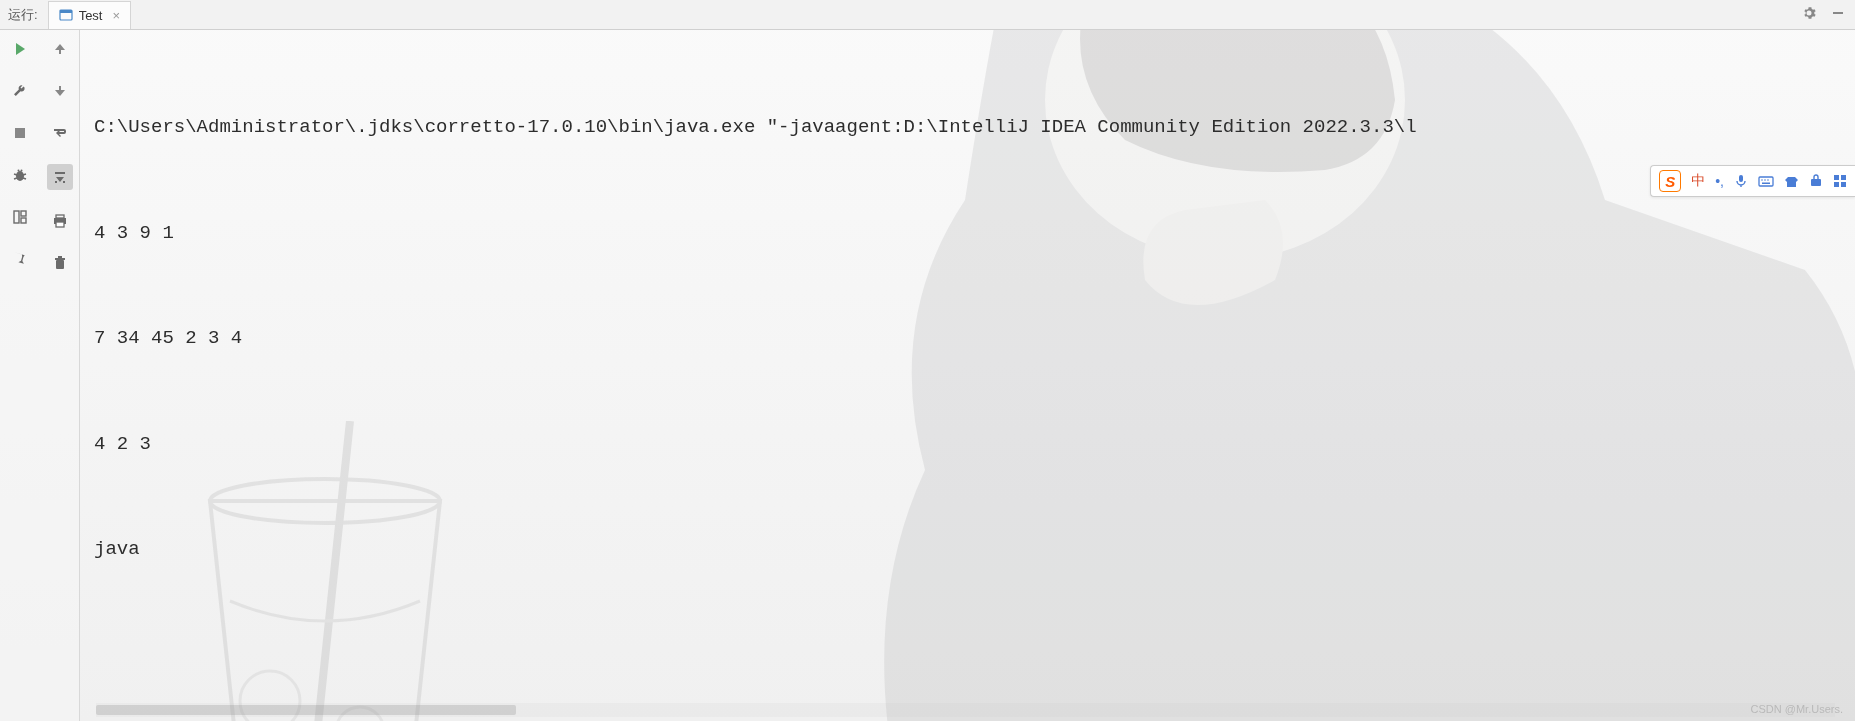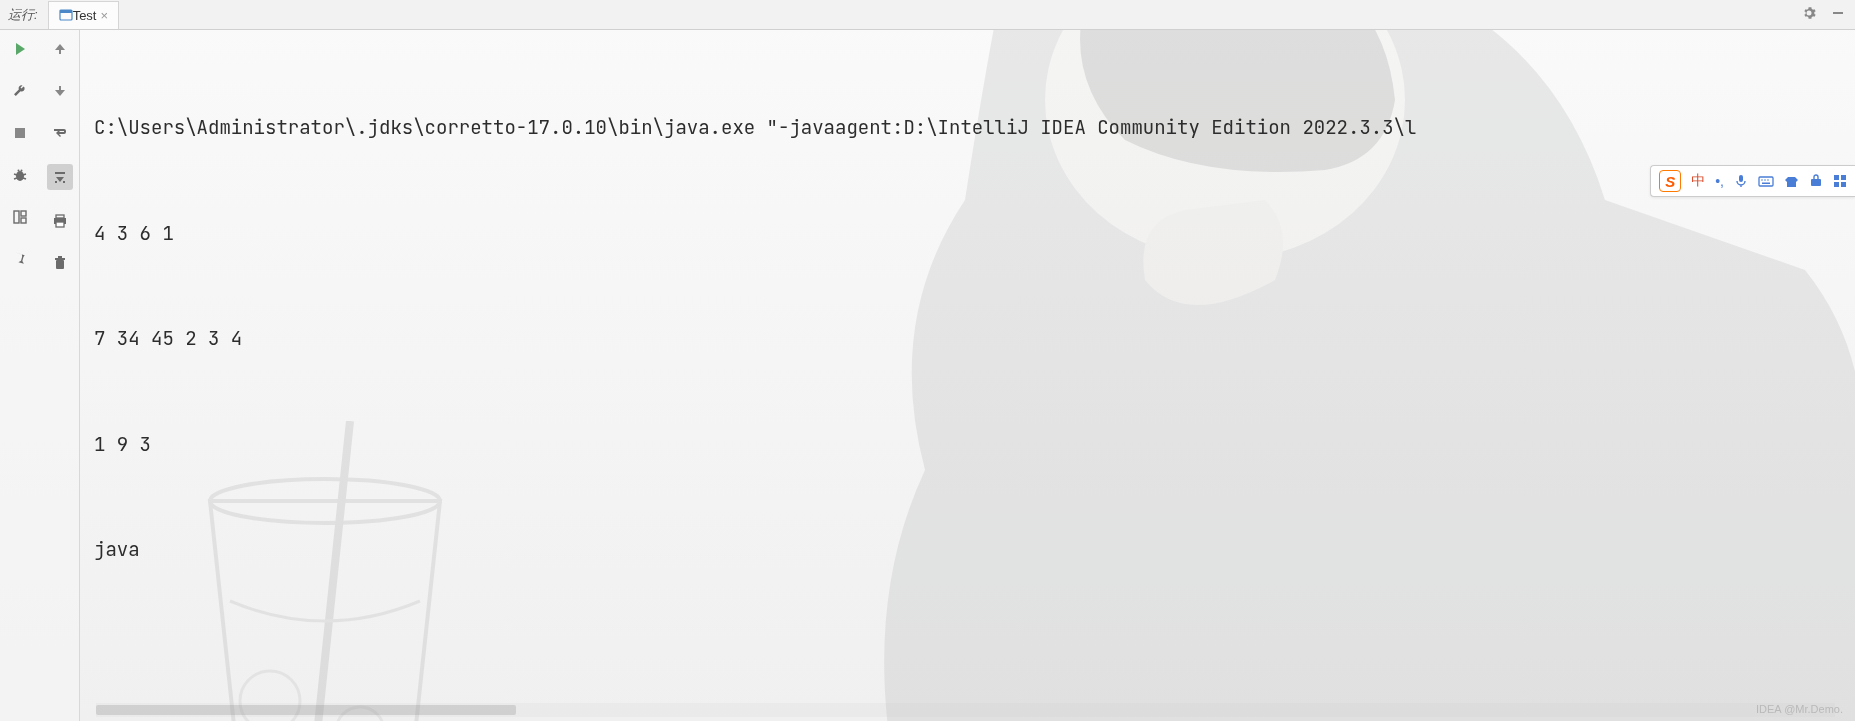--- a/index.html
+++ b/index.html
@@ -41,31 +41,31 @@
       height: 30px;
       background: #f2f2f2;
       border-bottom: 1px solid #d0d0d0;
       position: relative;
       z-index: 2;
     }
     .run-label {
       padding: 0 8px;
       color: #555;
       font-size: 13px;
-      font-style: italic;
     }
     .tab {
       display: flex;
       align-items: center;
       height: 28px;
       padding: 0 10px;
       background: #fcfcfc;
       border: 1px solid #d5d5d5;
       border-bottom: none;
       margin-left: 2px;
+      gap: 6px;
     }
     .tab-icon {
       width: 14px;
       height: 14px;
       display: inline-flex;
       align-items: center;
       justify-content: center;
     }
     .tab-label { color: #333; }
     .tab-close {
@@ -133,21 +133,21 @@
       flex: 1;
       padding: 10px 14px;
       font-family: "JetBrains Mono", "Consolas", monospace;
       font-size: 19px;
       line-height: 1.85;
       color: #2d2d2d;
       overflow: hidden;
       white-space: pre;
       position: relative;
     }
-    .console-line { display: block; }
+    .console-line { display: block; font-family: Liberation Mono, monospace; }
     .cmd-line { color: #2d2d2d; }
     .watermark {
       position: absolute;
       bottom: 6px;
       right: 12px;
       color: #b9b9b9;
       font-size: 11px;
       z-index: 3;
     }
     .ime-toolbar {
@@ -329,23 +329,23 @@
       <svg viewBox="0 0 16 16">
           <rect x="4" y="5" width="8" height="9" rx="1"></rect>
           <rect x="3" y="3" width="10" height="2"></rect>
           <rect x="6" y="1" width="4" height="2"></rect>
         </svg>
     </div>
   </div>
 
   <div class="console">
     <span class="console-line cmd-line">C:\Users\Administrator\.jdks\corretto-17.0.10\bin\java.exe "-javaagent:D:\IntelliJ IDEA Community Edition 2022.3.3\l</span>
-    <span class="console-line">4 3 6 1 </span>
+    <span class="console-line">4 3 9 1 </span>
     <span class="console-line">7 34 45 2 3 4 </span>
-    <span class="console-line">1 9 3 </span>
+    <span class="console-line">4 2 3 </span>
     <span class="console-line">java</span>
     
     
     <span class="console-line"></span>
     
     
     
   </div>
 </div>
 
@@ -386,13 +386,13 @@
         <rect x="1" y="8" width="5" height="5" fill="#4a7dd6"></rect>
         <rect x="8" y="8" width="5" height="5" fill="#4a7dd6"></rect>
       </svg>
   </div>
 </div>
 
 <div class="scrollbar-bottom">
   <div class="scrollbar-thumb"></div>
 </div>
 
-<div class="watermark">IDEA @Mr.Demo.</div>
+<div class="watermark">CSDN @Mr.Users.</div>
 
 </body></html>

